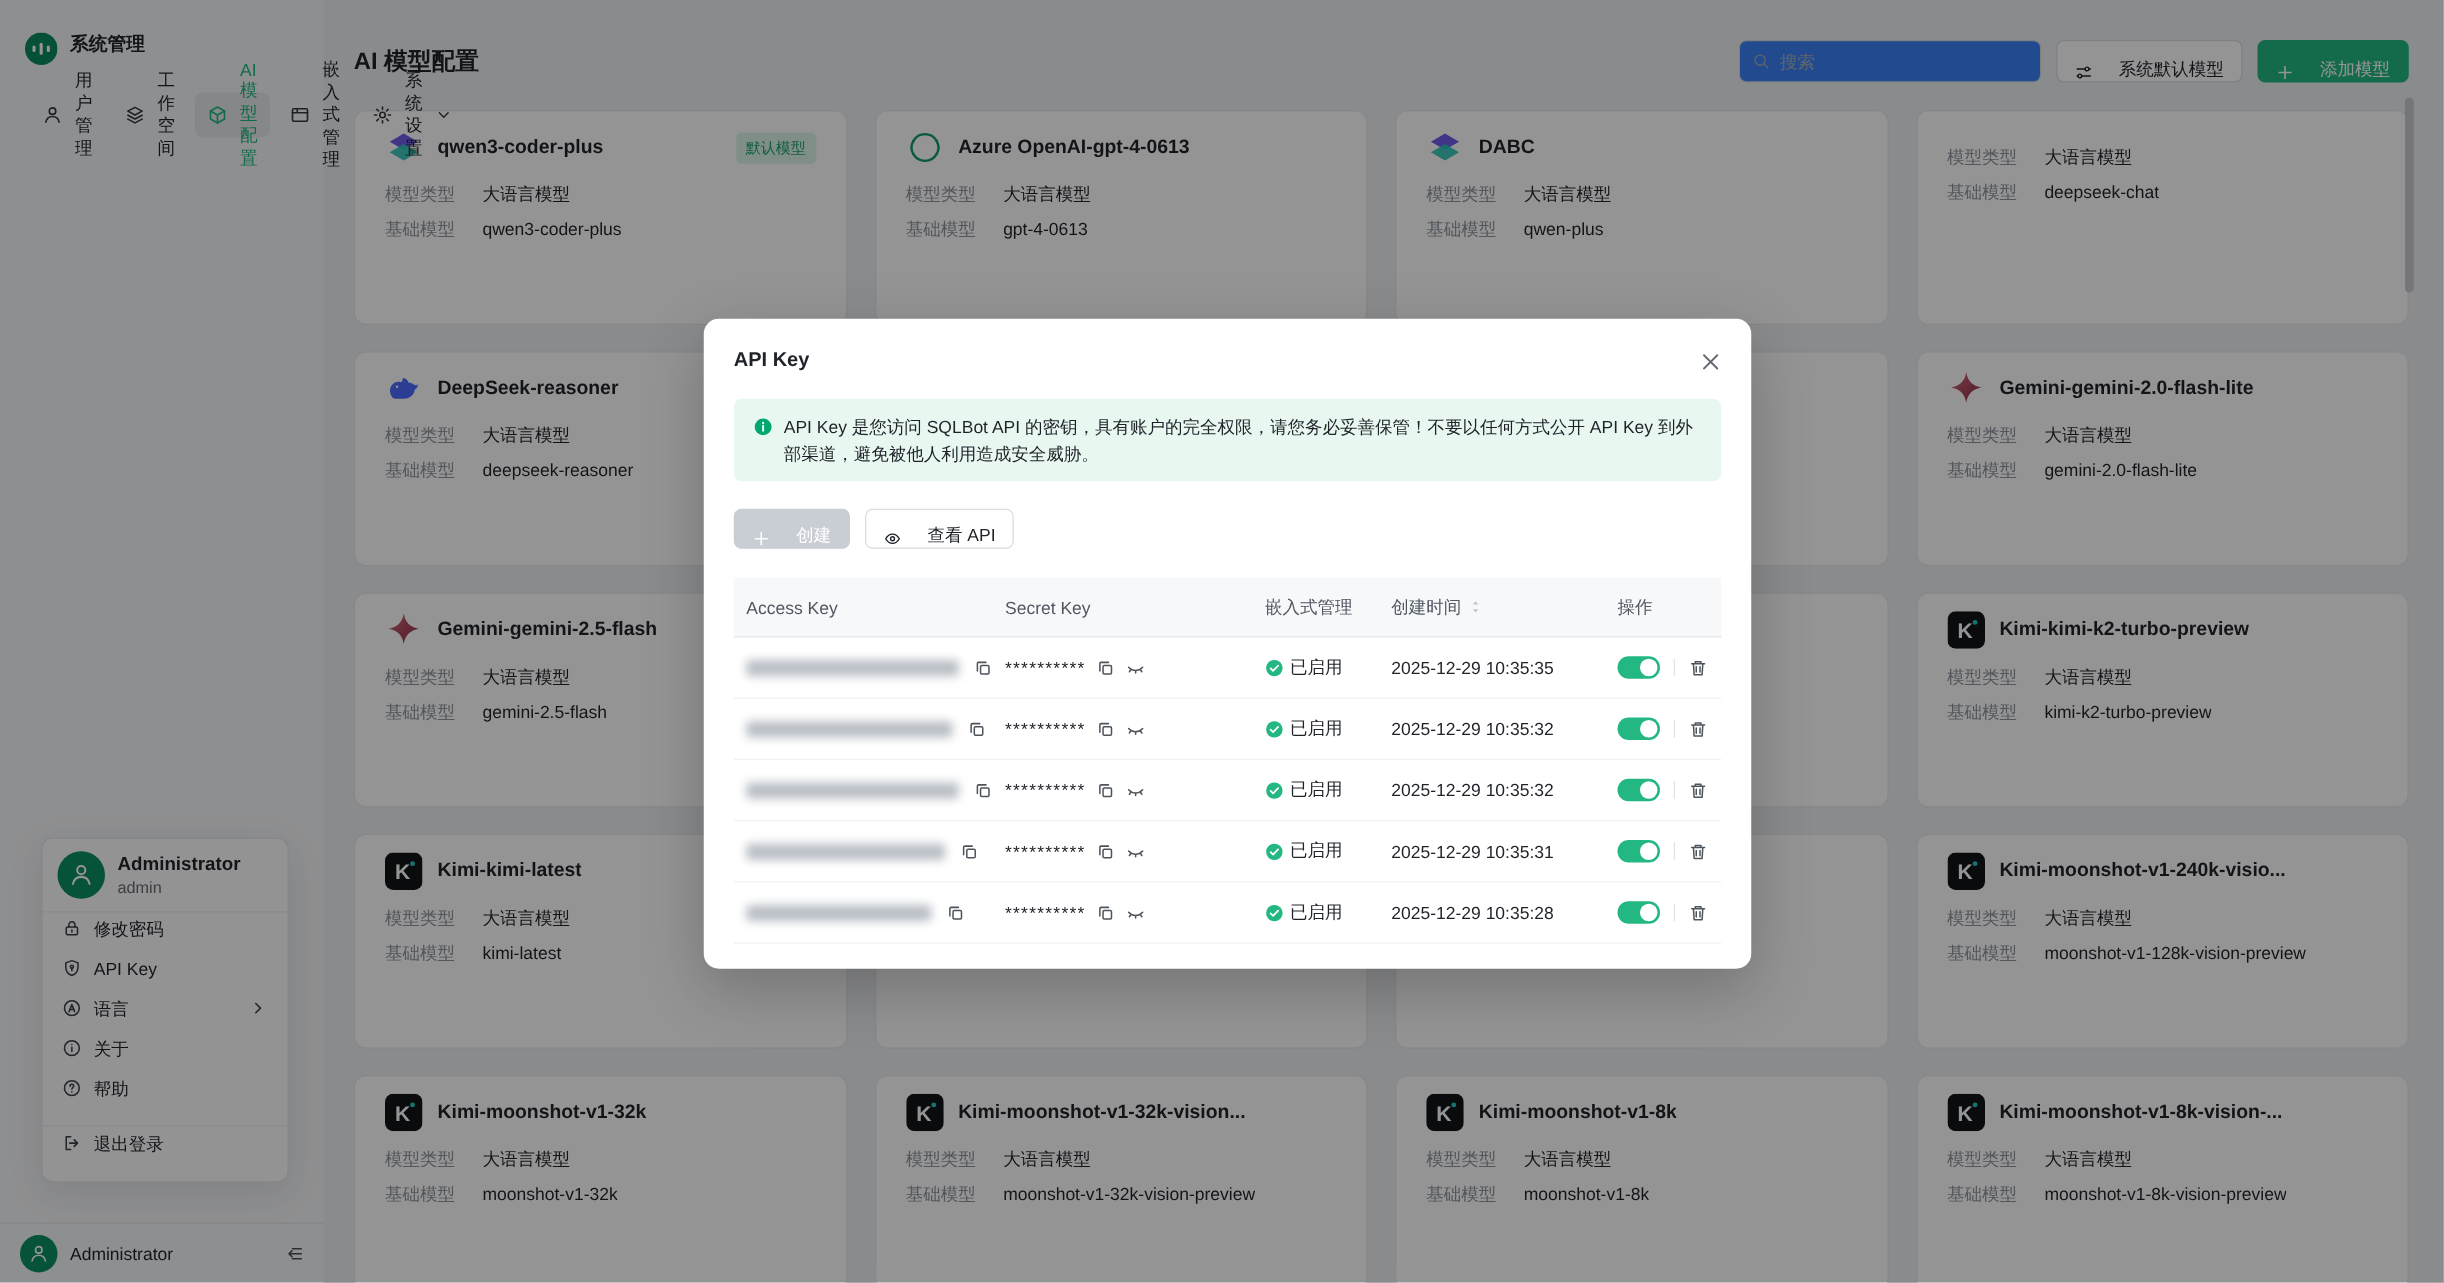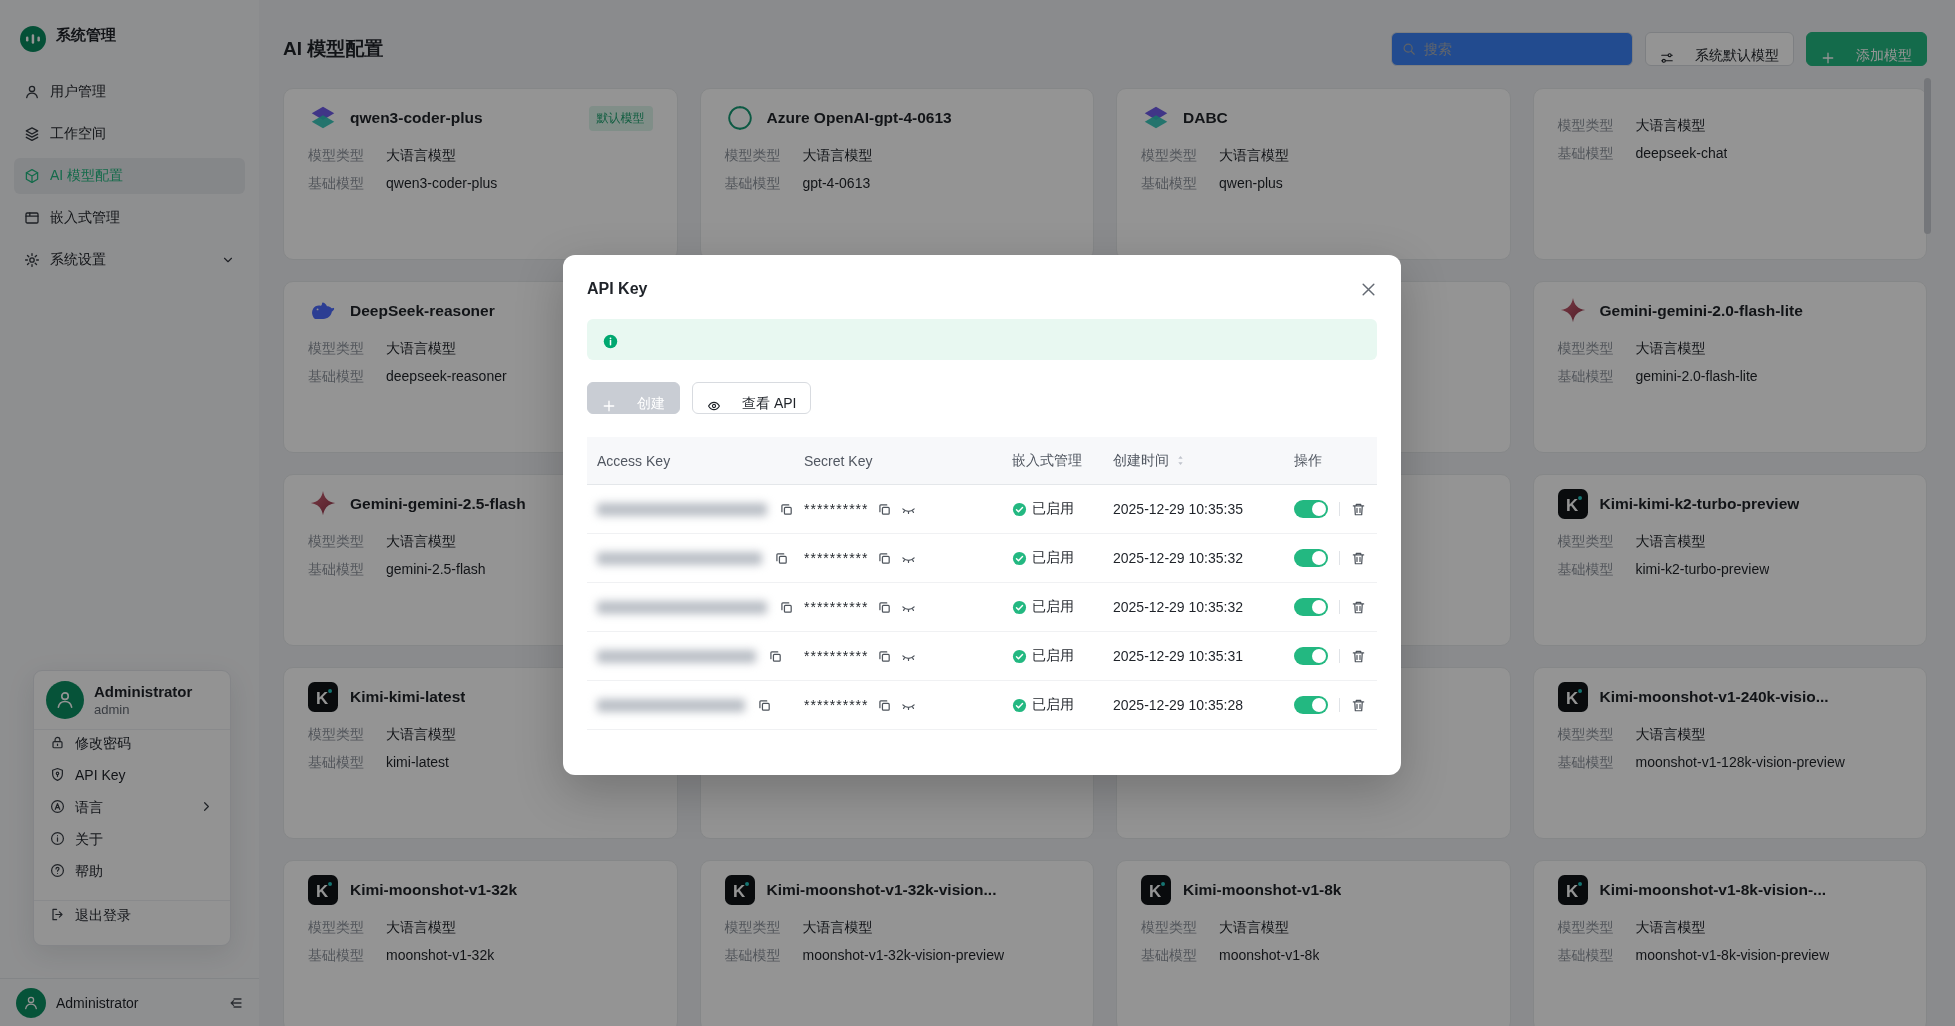--- a/index.html
+++ b/index.html
@@ -10,21 +10,21 @@
   html,body{width:1955px;height:1026px;overflow:hidden}
   body{position:relative;background:#eef0f3;font-family:"Liberation Sans","DejaVu Sans",sans-serif;color:var(--text);font-size:14px}
   .icn{display:inline-flex;width:16px;height:16px;flex:none}
   .icn svg{width:100%;height:100%;display:block}
 
   
   .sidebar{position:absolute;left:0;top:0;bottom:0;width:259px;background:#f5f6f8;z-index:1}
   .logo-row{display:flex;gap:10px;padding:26px 20px 22px}
   .logo-badge{width:26px;height:26px}
   .app-name{font-size:15px;font-weight:700}
-  .nav{padding:0 14px;display:flex;flex-direction:column;gap:6px}
+  .nav{padding:0 24px;display:flex;gap:6px}
   .nav-item{display:flex;align-items:center;gap:10px;height:36px;border-radius:6px;padding:0 10px;font-size:14px;color:var(--text);cursor:pointer}
   .nav-item .icn{color:#33383f}
   .nav-item.active{background:#e6e8ec;color:var(--primary);font-weight:500}
   .nav-item.active .icn{color:var(--primary)}
   .nav-chev{margin-left:auto;color:#8f959e;display:none;width:14px;height:14px}
   .nav-item.has-chev .nav-chev{display:inline-flex}
 
   .user-menu{position:absolute;left:33px;top:670px;width:198px;background:#fdfdfe;border:1px solid #e3e6ea;border-radius:9px;box-shadow:0 8px 28px rgba(31,35,41,.10);z-index:2;overflow:hidden}
   .um-head{display:flex;align-items:center;gap:10px;padding:10px 12px;border-bottom:1px solid #eceef1}
   .um-avatar{width:38px;height:38px;border-radius:50%;background:#0c8f63;display:flex;align-items:center;justify-content:center;color:#fff}
@@ -708,20 +708,21 @@
       </span>
   </div>
   <div class="notice">
     <span class="icn notice-icon">
         <svg viewBox="0 0 16 16">
           <circle cx="8" cy="8" r="7.2" fill="var(--notice-icon)"></circle>
           <path d="M8 7v4.4" stroke="#fff" stroke-width="1.6" stroke-linecap="round"></path>
           <circle cx="8" cy="4.6" r="0.95" fill="#fff"></circle>
         </svg>
       </span>
+    <span>API Key 是您访问 SQLBot API 的密钥，具有账户的完全权限，请您务必妥善保管！不要以任何方式公开 API Key 到外部渠道，避免被他人利用造成安全威胁。</span>
   </div>
   <div class="modal-actions">
     <span class="btn btn-sm btn-disabled">
       <span class="icn">
           <svg viewBox="0 0 16 16" fill="none" stroke="currentColor" stroke-width="1.5" stroke-linecap="round">
             <path d="M8 2.6v10.8M2.6 8h10.8"></path>
           </svg>
         </span>
       <span>创建</span>
     </span>

